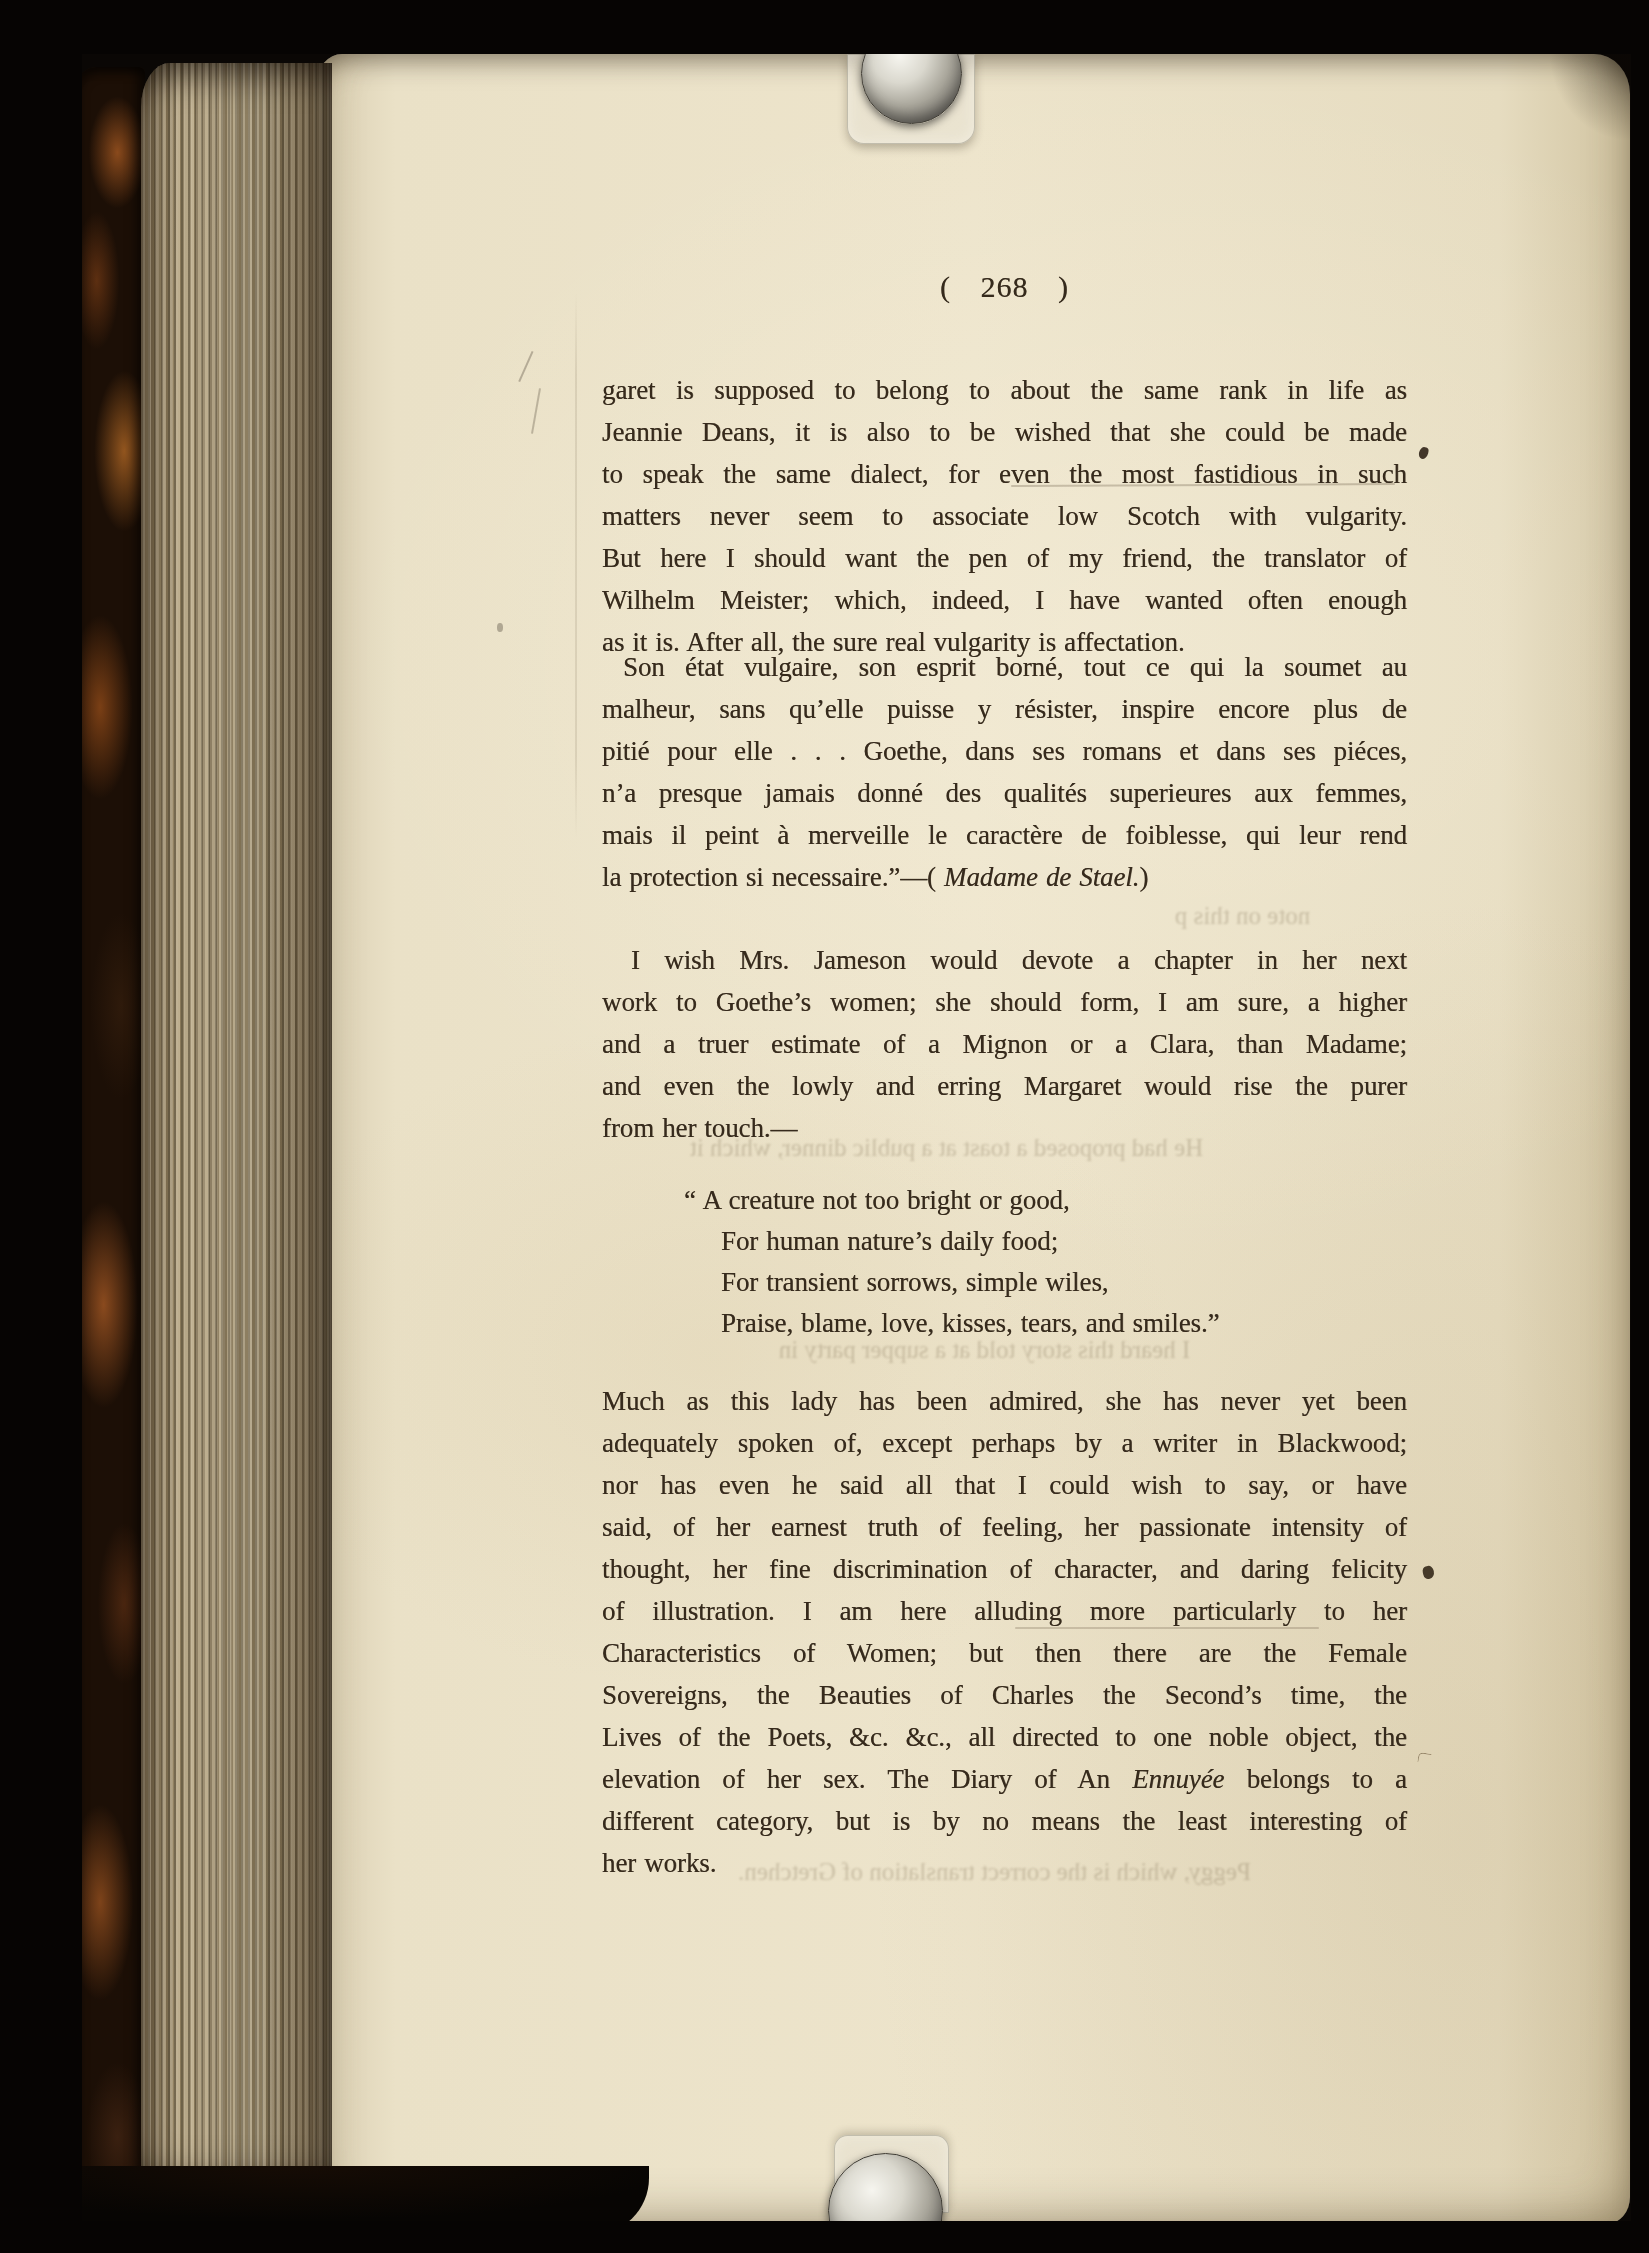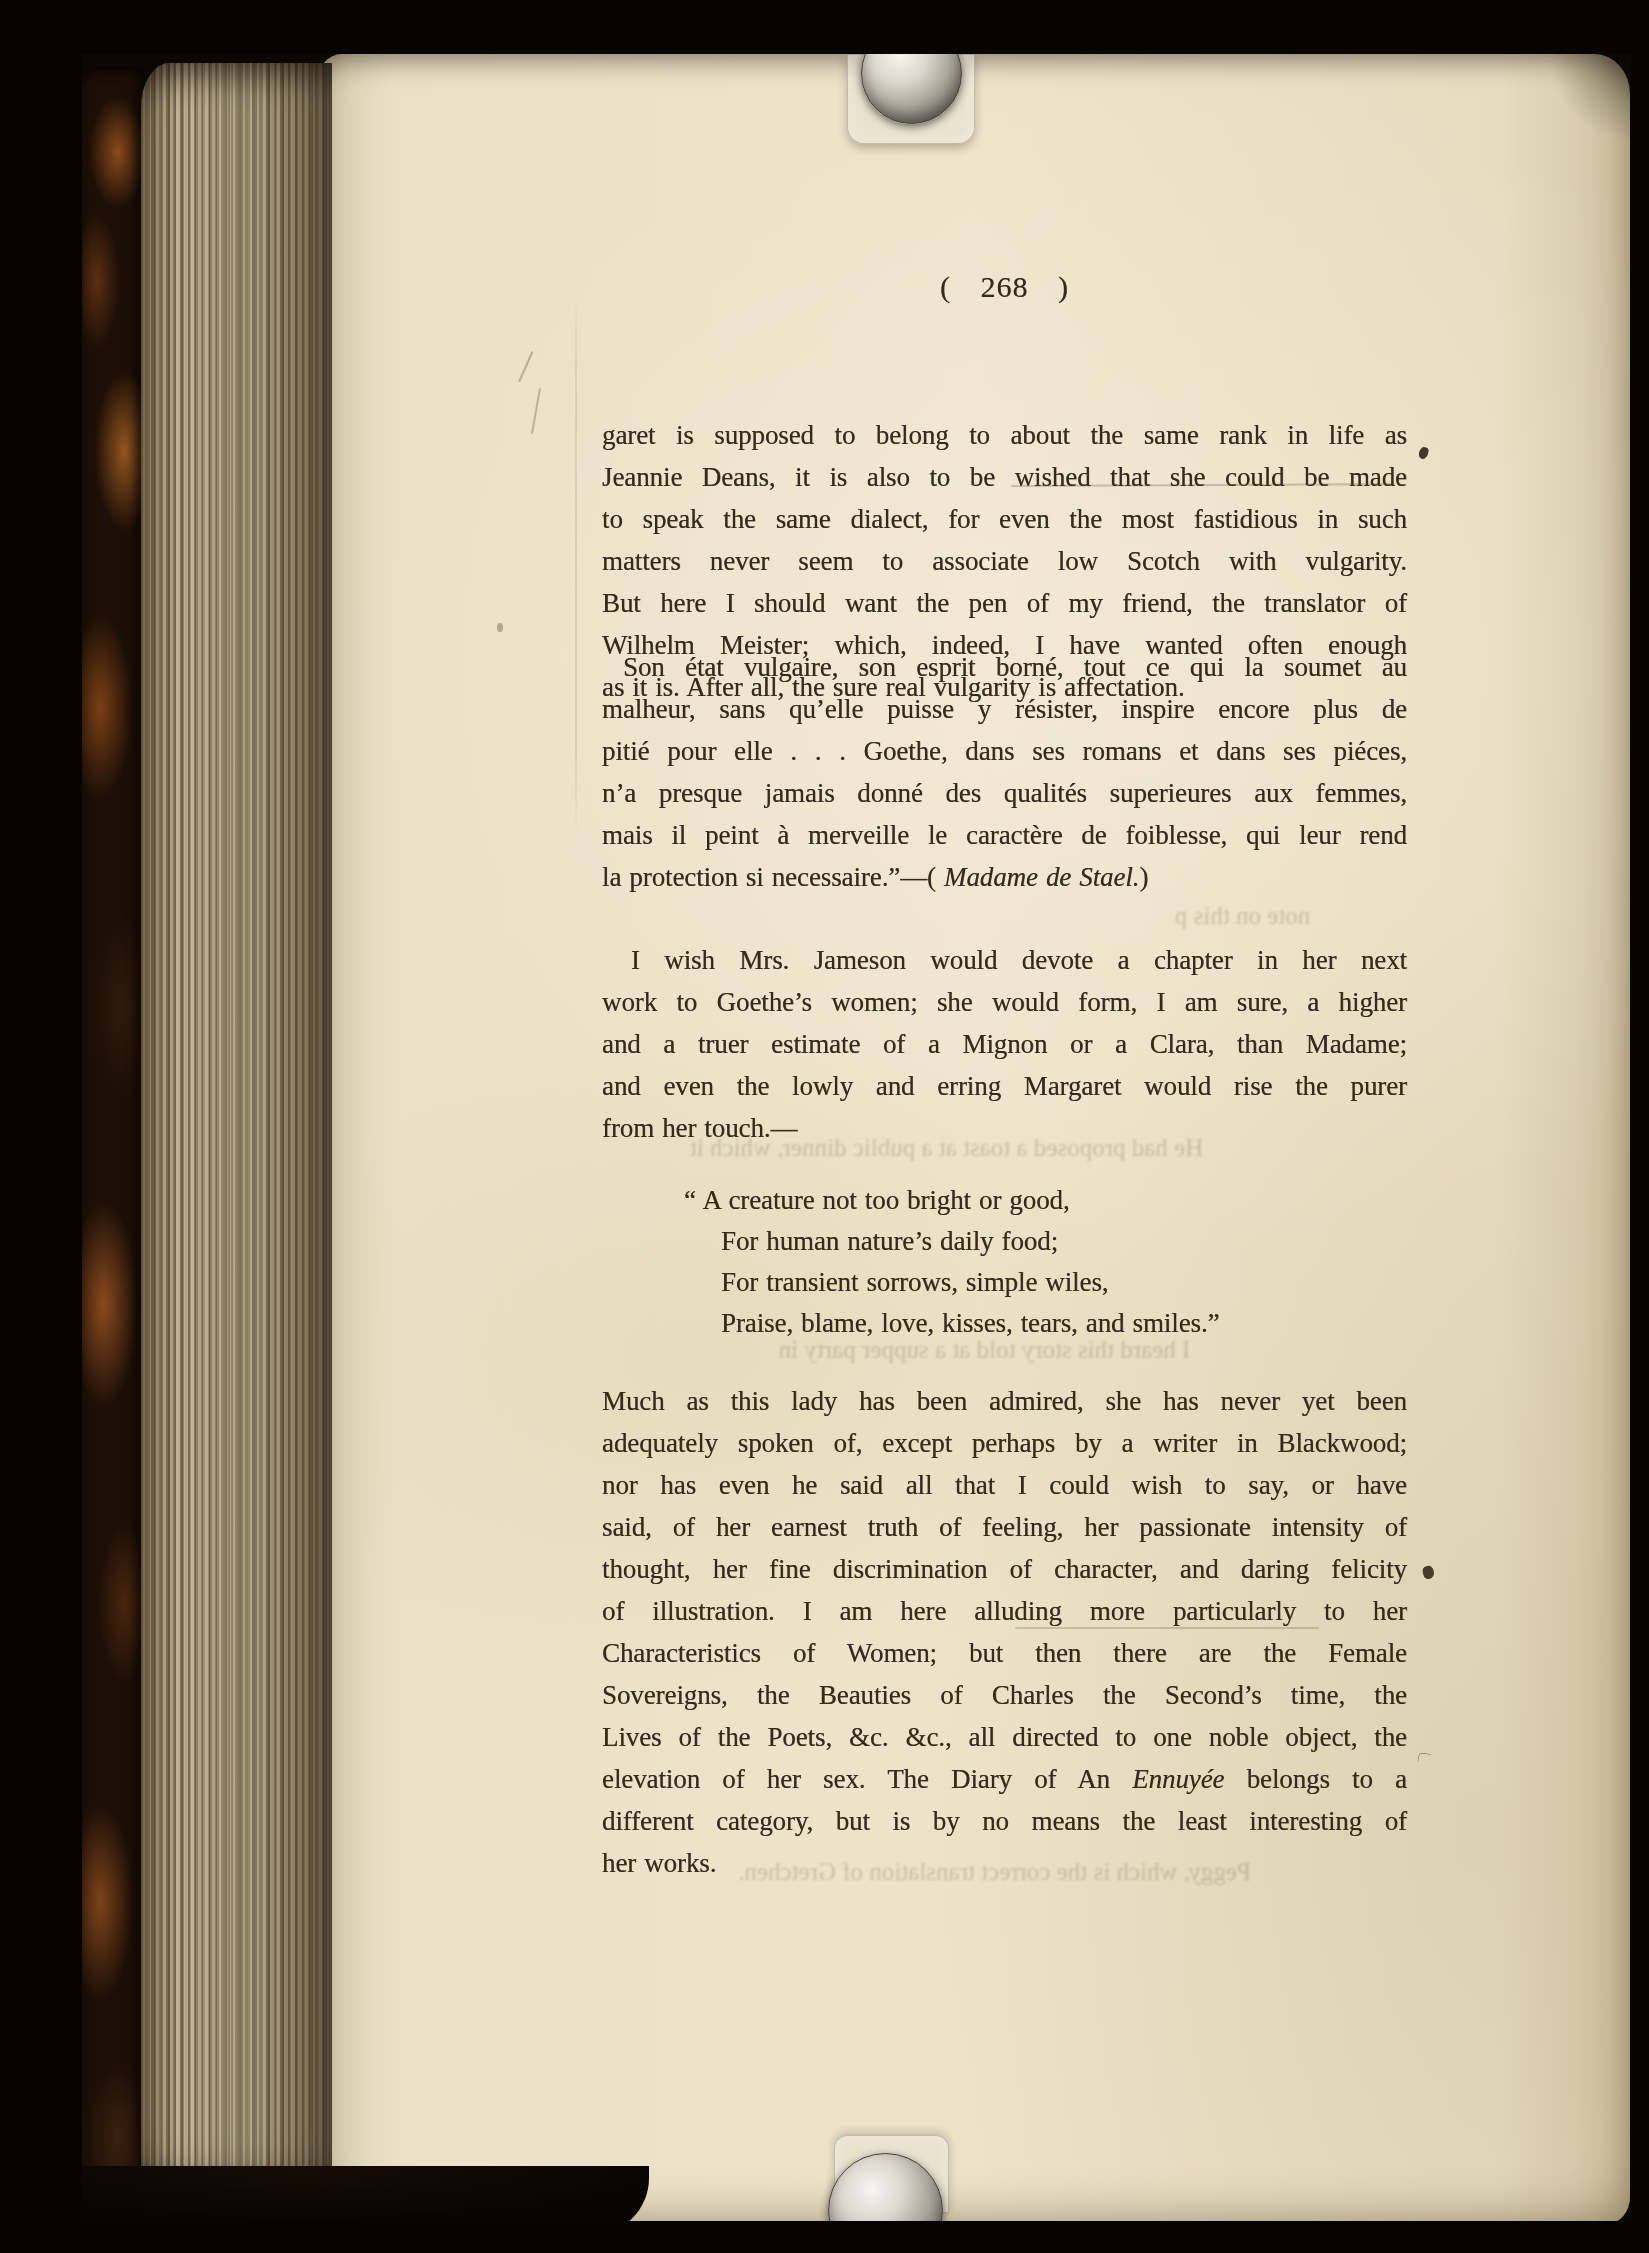--- a/index.html
+++ b/index.html
@@ -70,21 +70,21 @@
 
   
   .pagenum{position:absolute;left:602px;top:270px;width:805px;z-index:3;text-align:center;
     font-size:30px;color:#352a1c;word-spacing:21px;letter-spacing:1px;
     text-shadow:0.3px 0.2px 0.3px rgba(45,33,20,.6);}
   .para{position:absolute;left:602px;width:805px;z-index:3;font-size:27px;color:#362a1c;
     letter-spacing:-0.1px;word-spacing:1.4px;
     text-shadow:0.3px 0.2px 0.3px rgba(45,33,20,.6);}
   .line{height:42px;line-height:42px;white-space:nowrap;text-align:justify;text-align-last:justify;}
   .line.last{text-align:left;text-align-last:left;}
-  .p1{top:369px;margin-top:45px;} .p2{top:646px;} .p3{top:939px;} .poem{top:1180px;} .p4{top:1380px;}
+  .p1{top:369px;} .p2{top:646px;} .p3{top:939px;} .poem{top:1180px;} .p4{top:1380px;}
   .p2 .line:first-child{text-indent:21px;}
   .p3 .line:first-child{text-indent:29px;}
   .poem .line{text-align:left;text-align-last:left;height:41px;line-height:41px;}
   .poem .line:first-child{margin-left:82px;}
   .poem .line:nth-child(n+2){margin-left:119px;}
 
   
   .ghost{position:absolute;z-index:2;color:#7a6a4e;opacity:.30;transform:scaleX(-1);
     filter:blur(1.1px);white-space:nowrap;text-align:center;}
 
@@ -124,21 +124,21 @@
   <div class="para p2">
       <div class="line">Son état vulgaire, son esprit borné, tout ce qui la soumet au</div>
       <div class="line">malheur, sans qu’elle puisse y résister, inspire encore plus de</div>
       <div class="line">pitié pour elle . . . Goethe, dans ses romans et dans ses piéces,</div>
       <div class="line">n’a presque jamais donné des qualités superieures aux femmes,</div>
       <div class="line">mais il peint à merveille le caractère de foiblesse, qui leur rend</div>
       <div class="line last">la protection si necessaire.”—( <i>Madame de Stael.</i>)</div>
     </div>
   <div class="para p3">
       <div class="line">I wish Mrs. Jameson would devote a chapter in her next</div>
-      <div class="line">work to Goethe’s women; she would form, I am sure, a higher</div>
+      <div class="line">work to Goethe’s women; she should form, I am sure, a higher</div>
       <div class="line">and a truer estimate of a Mignon or a Clara, than Madame;</div>
       <div class="line">and even the lowly and erring Margaret would rise the purer</div>
       <div class="line last">from her touch.—</div>
     </div>
   <div class="para poem">
       <div class="line">“ A creature not too bright or good,</div>
       <div class="line">For human nature’s daily food;</div>
       <div class="line">For transient sorrows, simple wiles,</div>
       <div class="line last">Praise, blame, love, kisses, tears, and smiles.”</div>
     </div>

